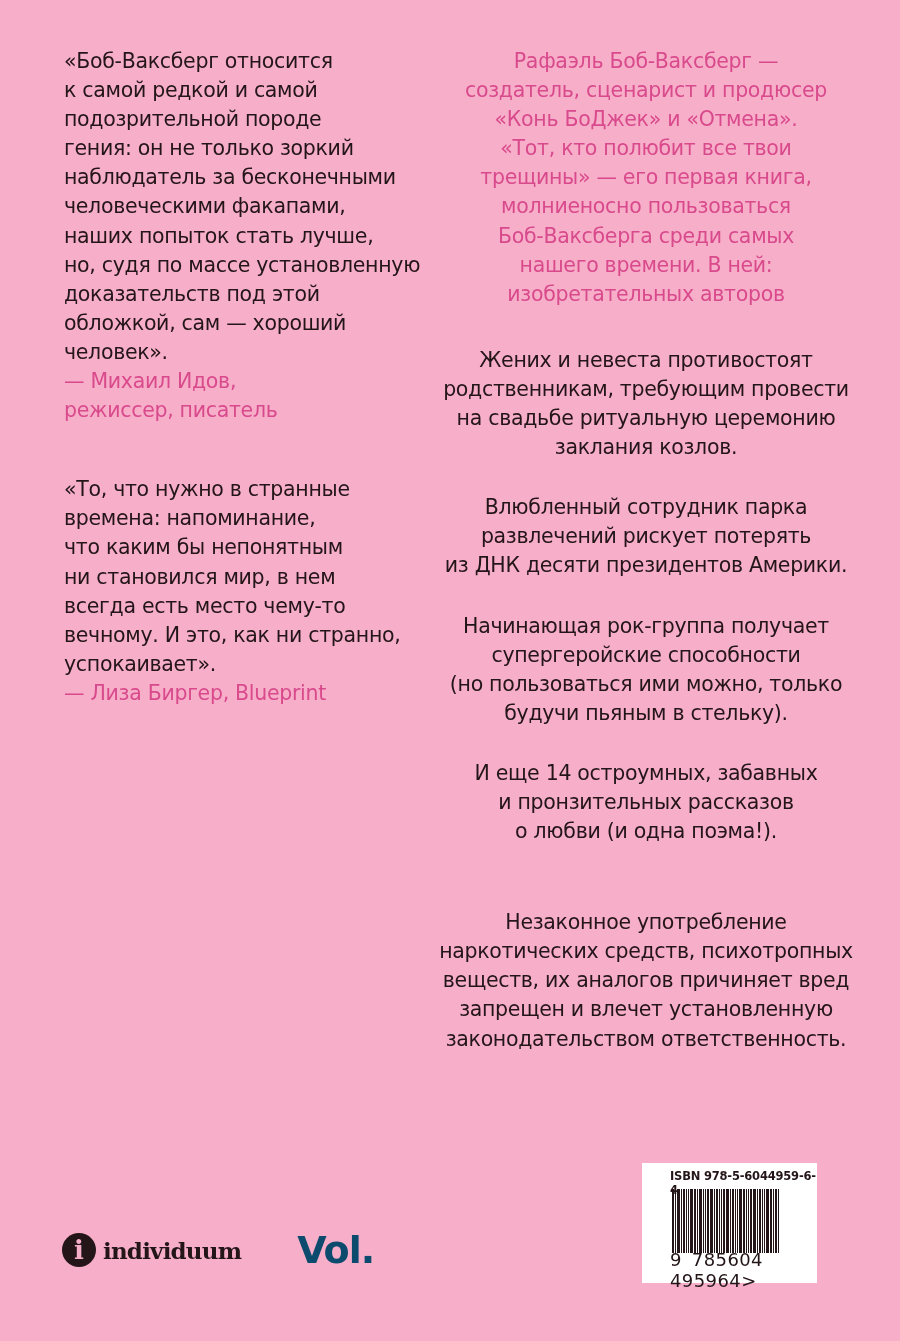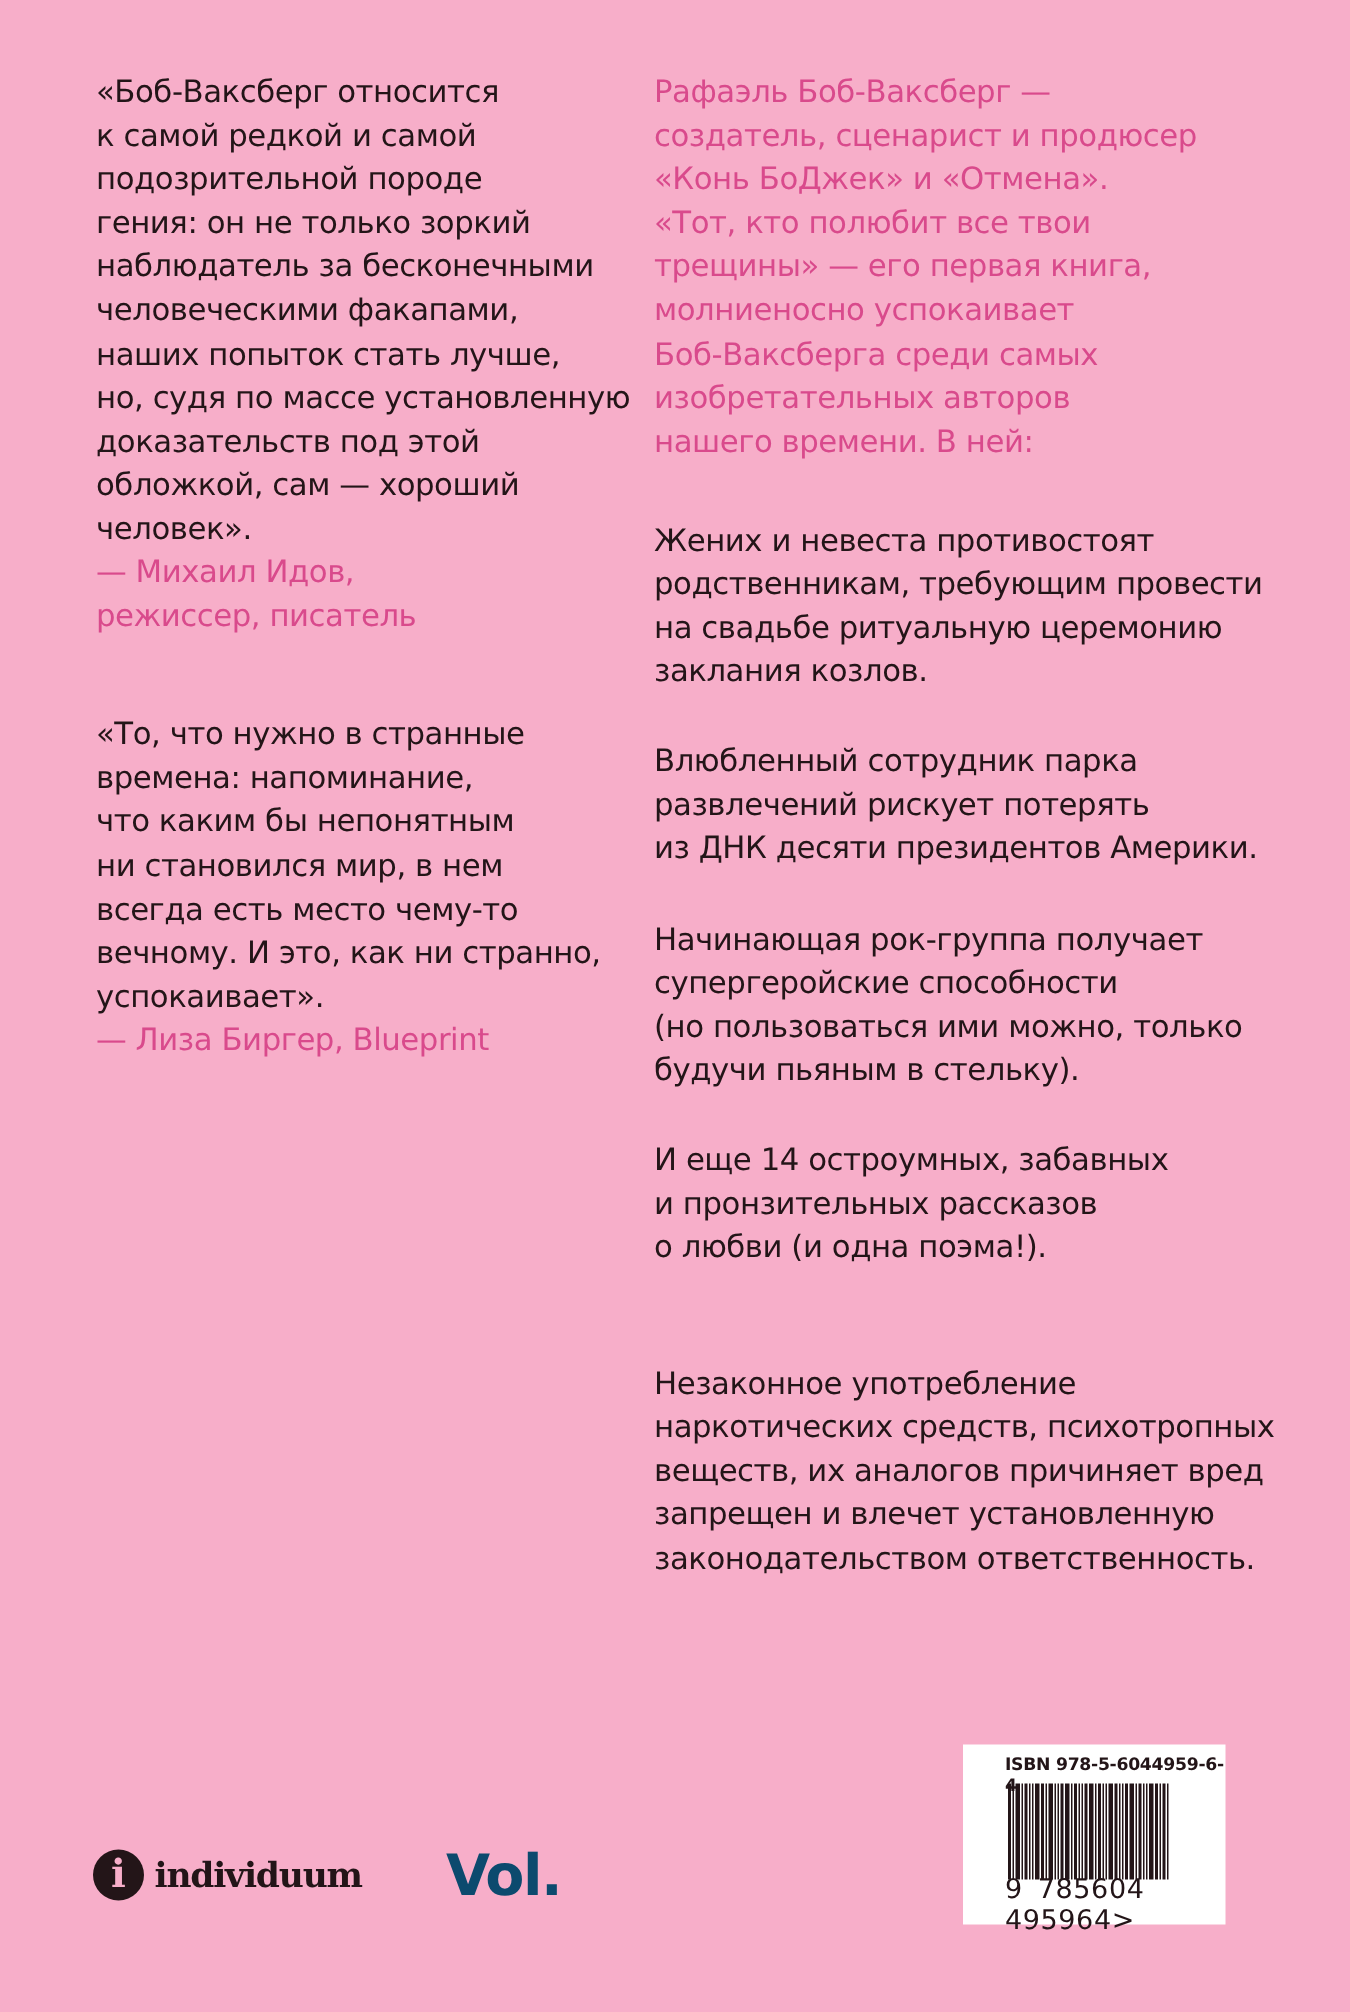--- a/index.html
+++ b/index.html
@@ -12,21 +12,21 @@
       overflow: hidden;
     }
     .col {
       position: absolute;
       font-size: 20.5px;
       line-height: 29.1px;
       font-weight: 500;
       letter-spacing: -0.3px;
     }
     .col-left { left: 64px; top: 47px; width: 360px; }
-    .col-right { left: 436px; top: 47px; width: 420px; }
+    .col-right { left: 436px; top: 47px; width: 420px; text-align: center; }
     .line { display: block; white-space: nowrap; }
     .accent { color: #d94a8c; }
     .gap { height: 29px; }
     .gap-big { height: 58px; }
 
     .logo-row {
       position: absolute; top: 1228px; left: 62px;
       display: flex; align-items: center;
     }
     .ind-badge {
@@ -98,24 +98,24 @@
   </div>
 </div>
 
 <div class="col col-right">
   <div class="accent">
     <span class="line">Рафаэль Боб-Ваксберг —</span>
     <span class="line">создатель, сценарист и продюсер</span>
     <span class="line">«Конь БоДжек» и «Отмена».</span>
     <span class="line">«Тот, кто полюбит все твои</span>
     <span class="line">трещины» — его первая книга,</span>
-    <span class="line">молниеносно успокаивает</span>
+    <span class="line">молниеносно пользоваться</span>
     <span class="line">Боб-Ваксберга среди самых</span>
+    <span class="line">нашего времени. В ней:</span>
     <span class="line">изобретательных авторов</span>
-    <span class="line">нашего времени. В ней:</span>
   </div>
   <div class="gap" style="height:37px;"></div>
   <div>
     <span class="line">Жених и невеста противостоят</span>
     <span class="line">родственникам, требующим провести</span>
     <span class="line">на свадьбе ритуальную церемонию</span>
     <span class="line">заклания козлов.</span>
   </div>
   <div class="gap" style="height:31px;"></div>
   <div>

